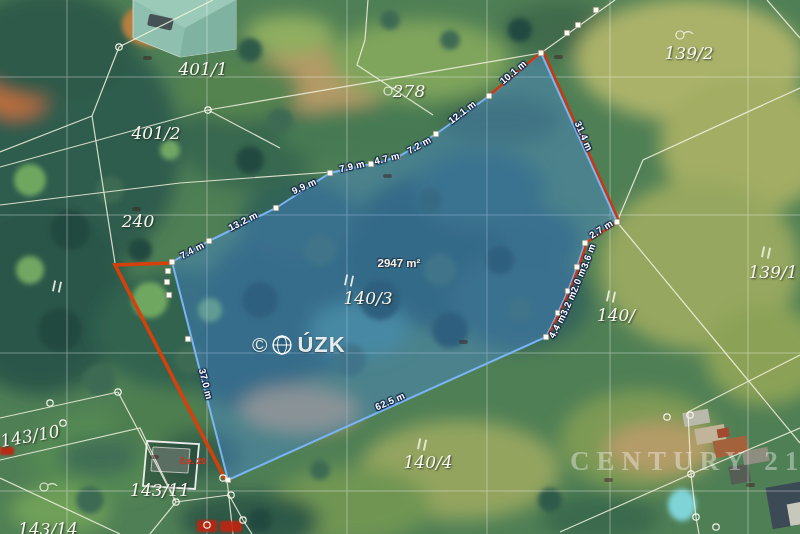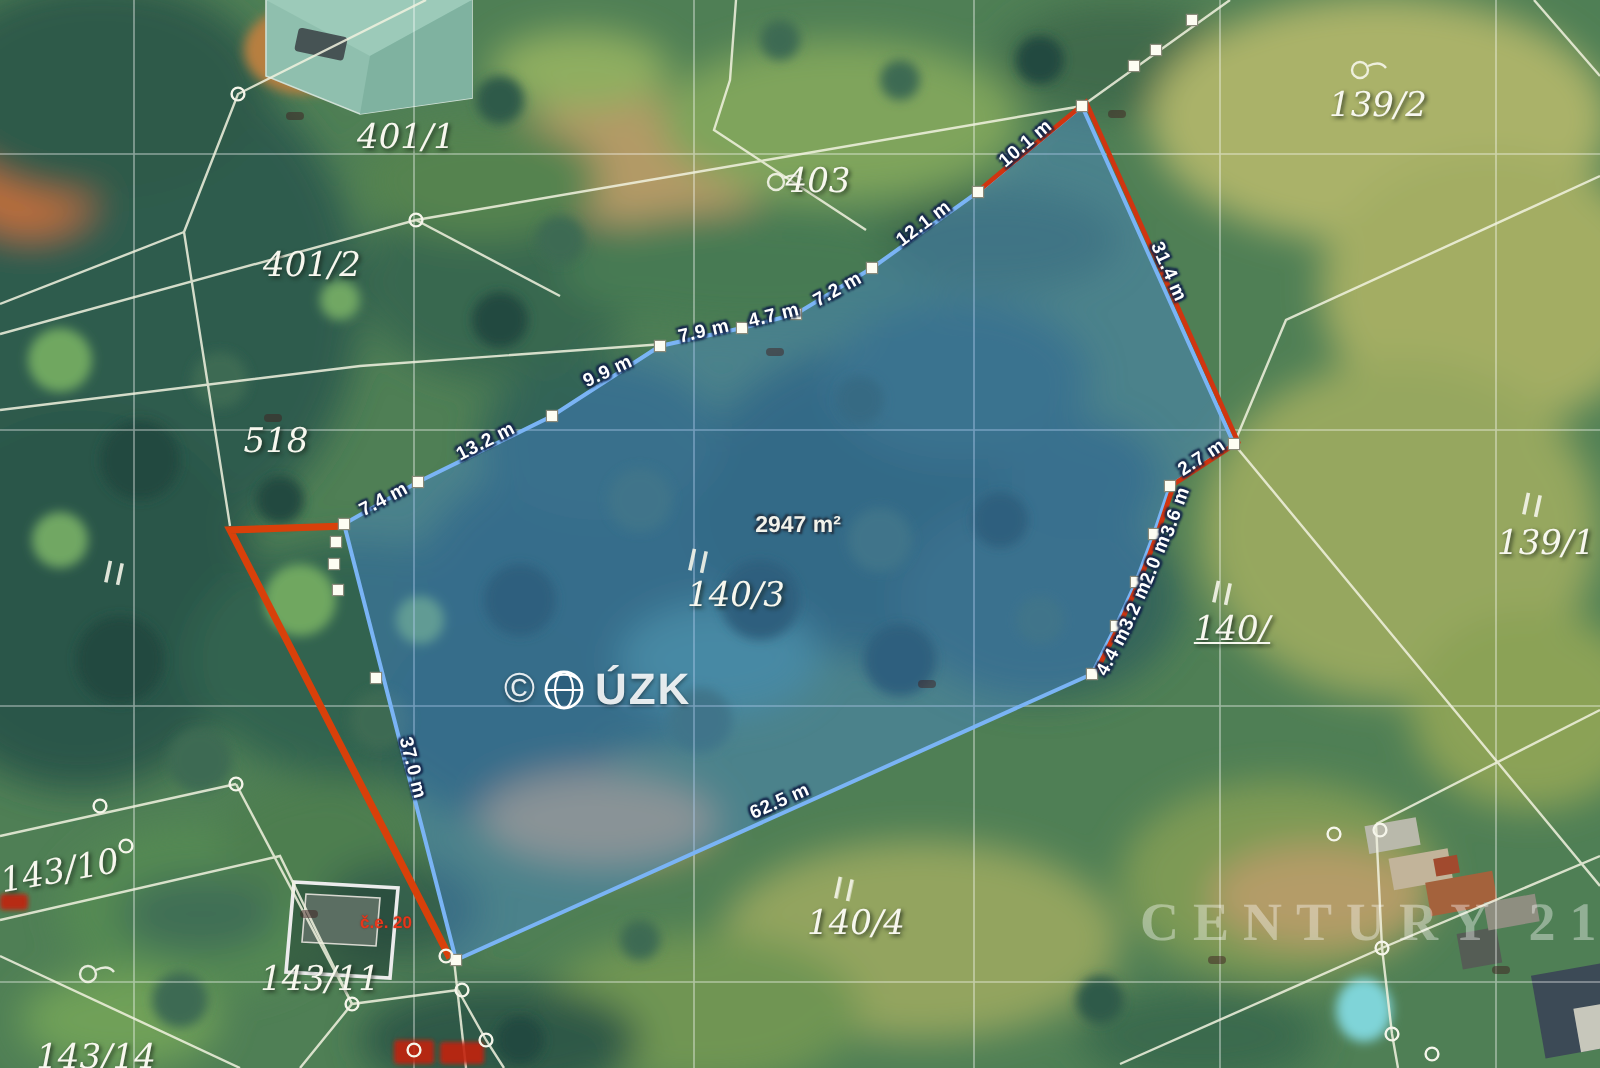--- a/index.html
+++ b/index.html
@@ -271,25 +271,25 @@
         <circle cx="696" cy="517" r="3.2" fill="none" stroke="#f5f5ea" stroke-width="1.2"></circle>
         <circle cx="716" cy="527" r="3.2" fill="none" stroke="#f5f5ea" stroke-width="1.2"></circle>
         <circle cx="119" cy="47" r="3.2" fill="none" stroke="#f5f5ea" stroke-width="1.2"></circle>
         <circle cx="208" cy="110" r="3.2" fill="none" stroke="#f5f5ea" stroke-width="1.2"></circle>
       </g>
 </svg>
 
 <div id="labels">
       <div class="label parcel" style="left: 203px; top: 69px;">401/1</div>
       <div class="label parcel" style="left: 156px; top: 113px; margin-top: 20px;">401/2</div>
-      <div class="label parcel" style="left: 138px; top: 221px;">518</div>
-      <div class="label parcel" style="left: 409px; top: 91px;">403</div>
+      <div class="label parcel" style="left: 138px; top: 221px;">240</div>
+      <div class="label parcel" style="left: 409px; top: 91px;">278</div>
       <div class="label parcel" style="left: 689px; top: 53px;">139/2</div>
       <div class="label parcel" style="left: 773px; top: 272px;">139/1</div>
-      <div class="label parcel" style="left: 616px; top: 315px; text-decoration: underline;">140/</div>
+      <div class="label parcel" style="left: 616px; top: 315px;">140/</div>
       <div class="label parcel" style="left: 368px; top: 298px;">140/3</div>
       <div class="label parcel" style="left: 428px; top: 462px;">140/4</div>
       <div class="label parcel" style="left: 30px; top: 436px; transform: translate(-50%, -50%) rotate(-10deg);">143/10</div>
       <div class="label parcel" style="left: 137px; top: 490px; margin-left: 23px;">143/11</div>
       <div class="label parcel" style="left: 48px; top: 505px; margin-top: 24px;">143/14</div>
       <div class="label measure" style="left: 192px; top: 250px; transform: translate(-50%, -50%) rotate(-28deg);">7.4 m</div>
       <div class="label measure" style="left: 243px; top: 221px; transform: translate(-50%, -50%) rotate(-27deg);">13.2 m</div>
       <div class="label measure" style="left: 304px; top: 186px; transform: translate(-50%, -50%) rotate(-25deg);">9.9 m</div>
       <div class="label measure" style="left: 352px; top: 166px; transform: translate(-50%, -50%) rotate(-13deg);">7.9 m</div>
       <div class="label measure" style="left: 387px; top: 158px; transform: translate(-50%, -50%) rotate(-14deg);">4.7 m</div>

